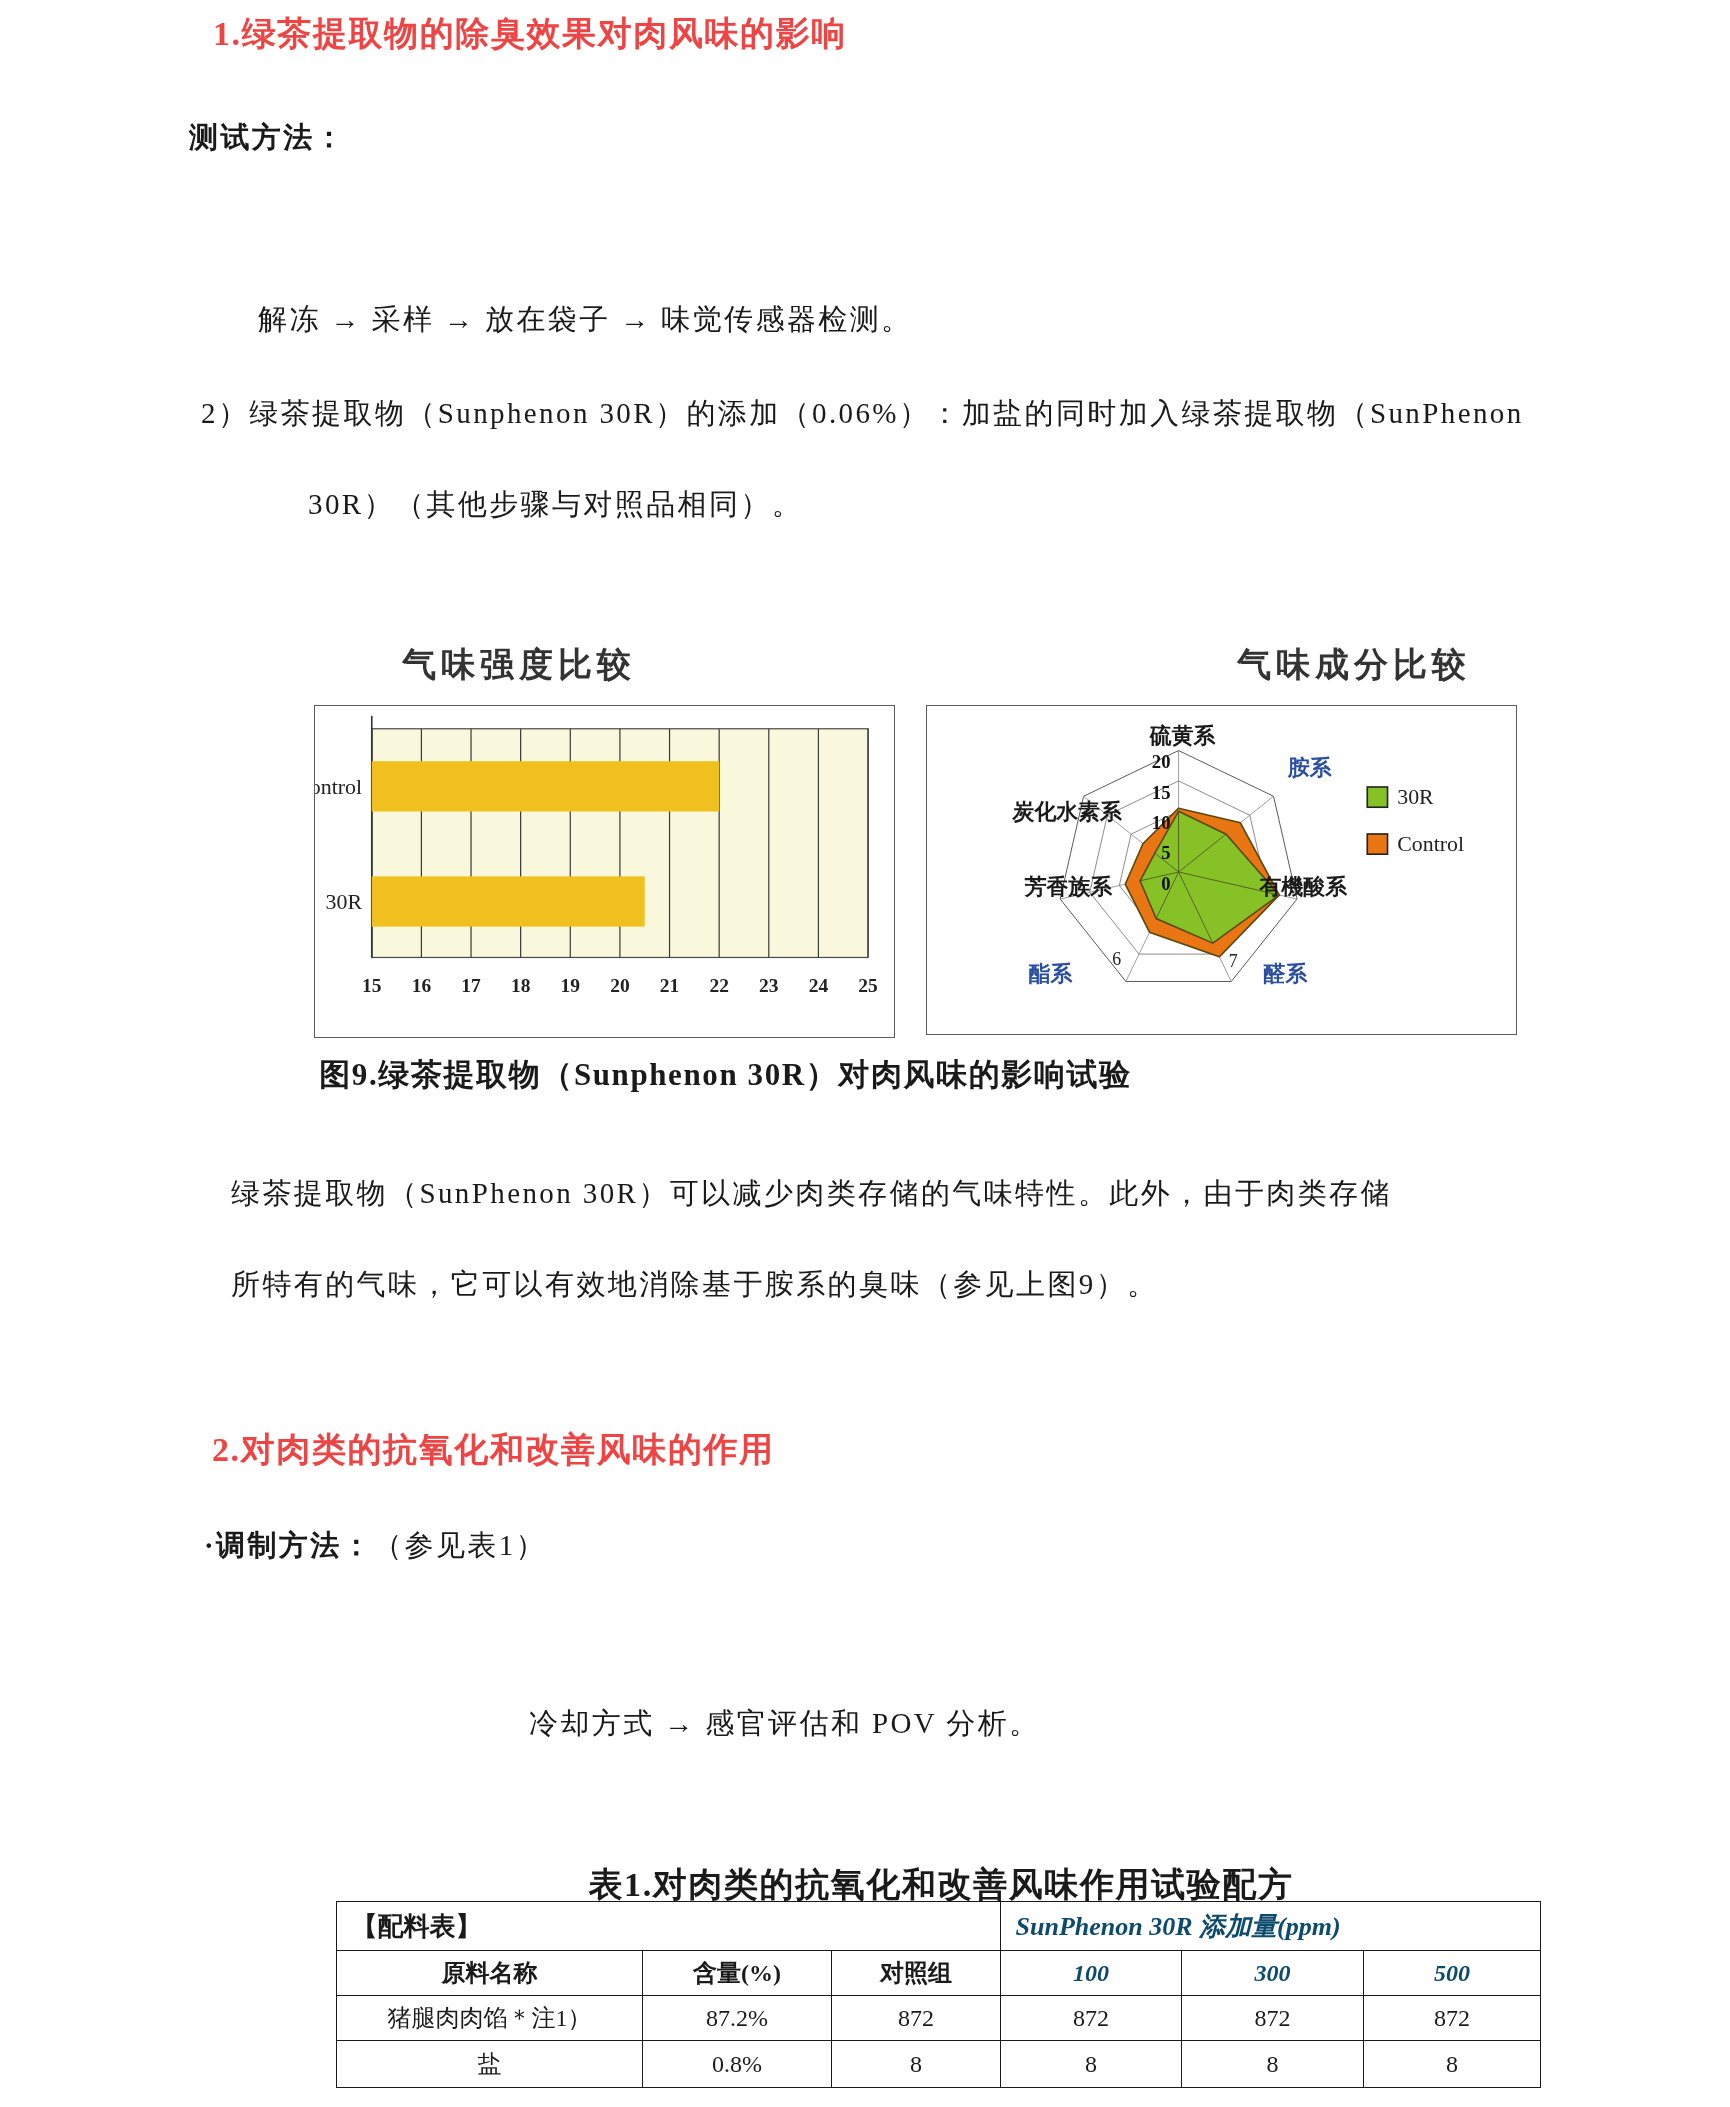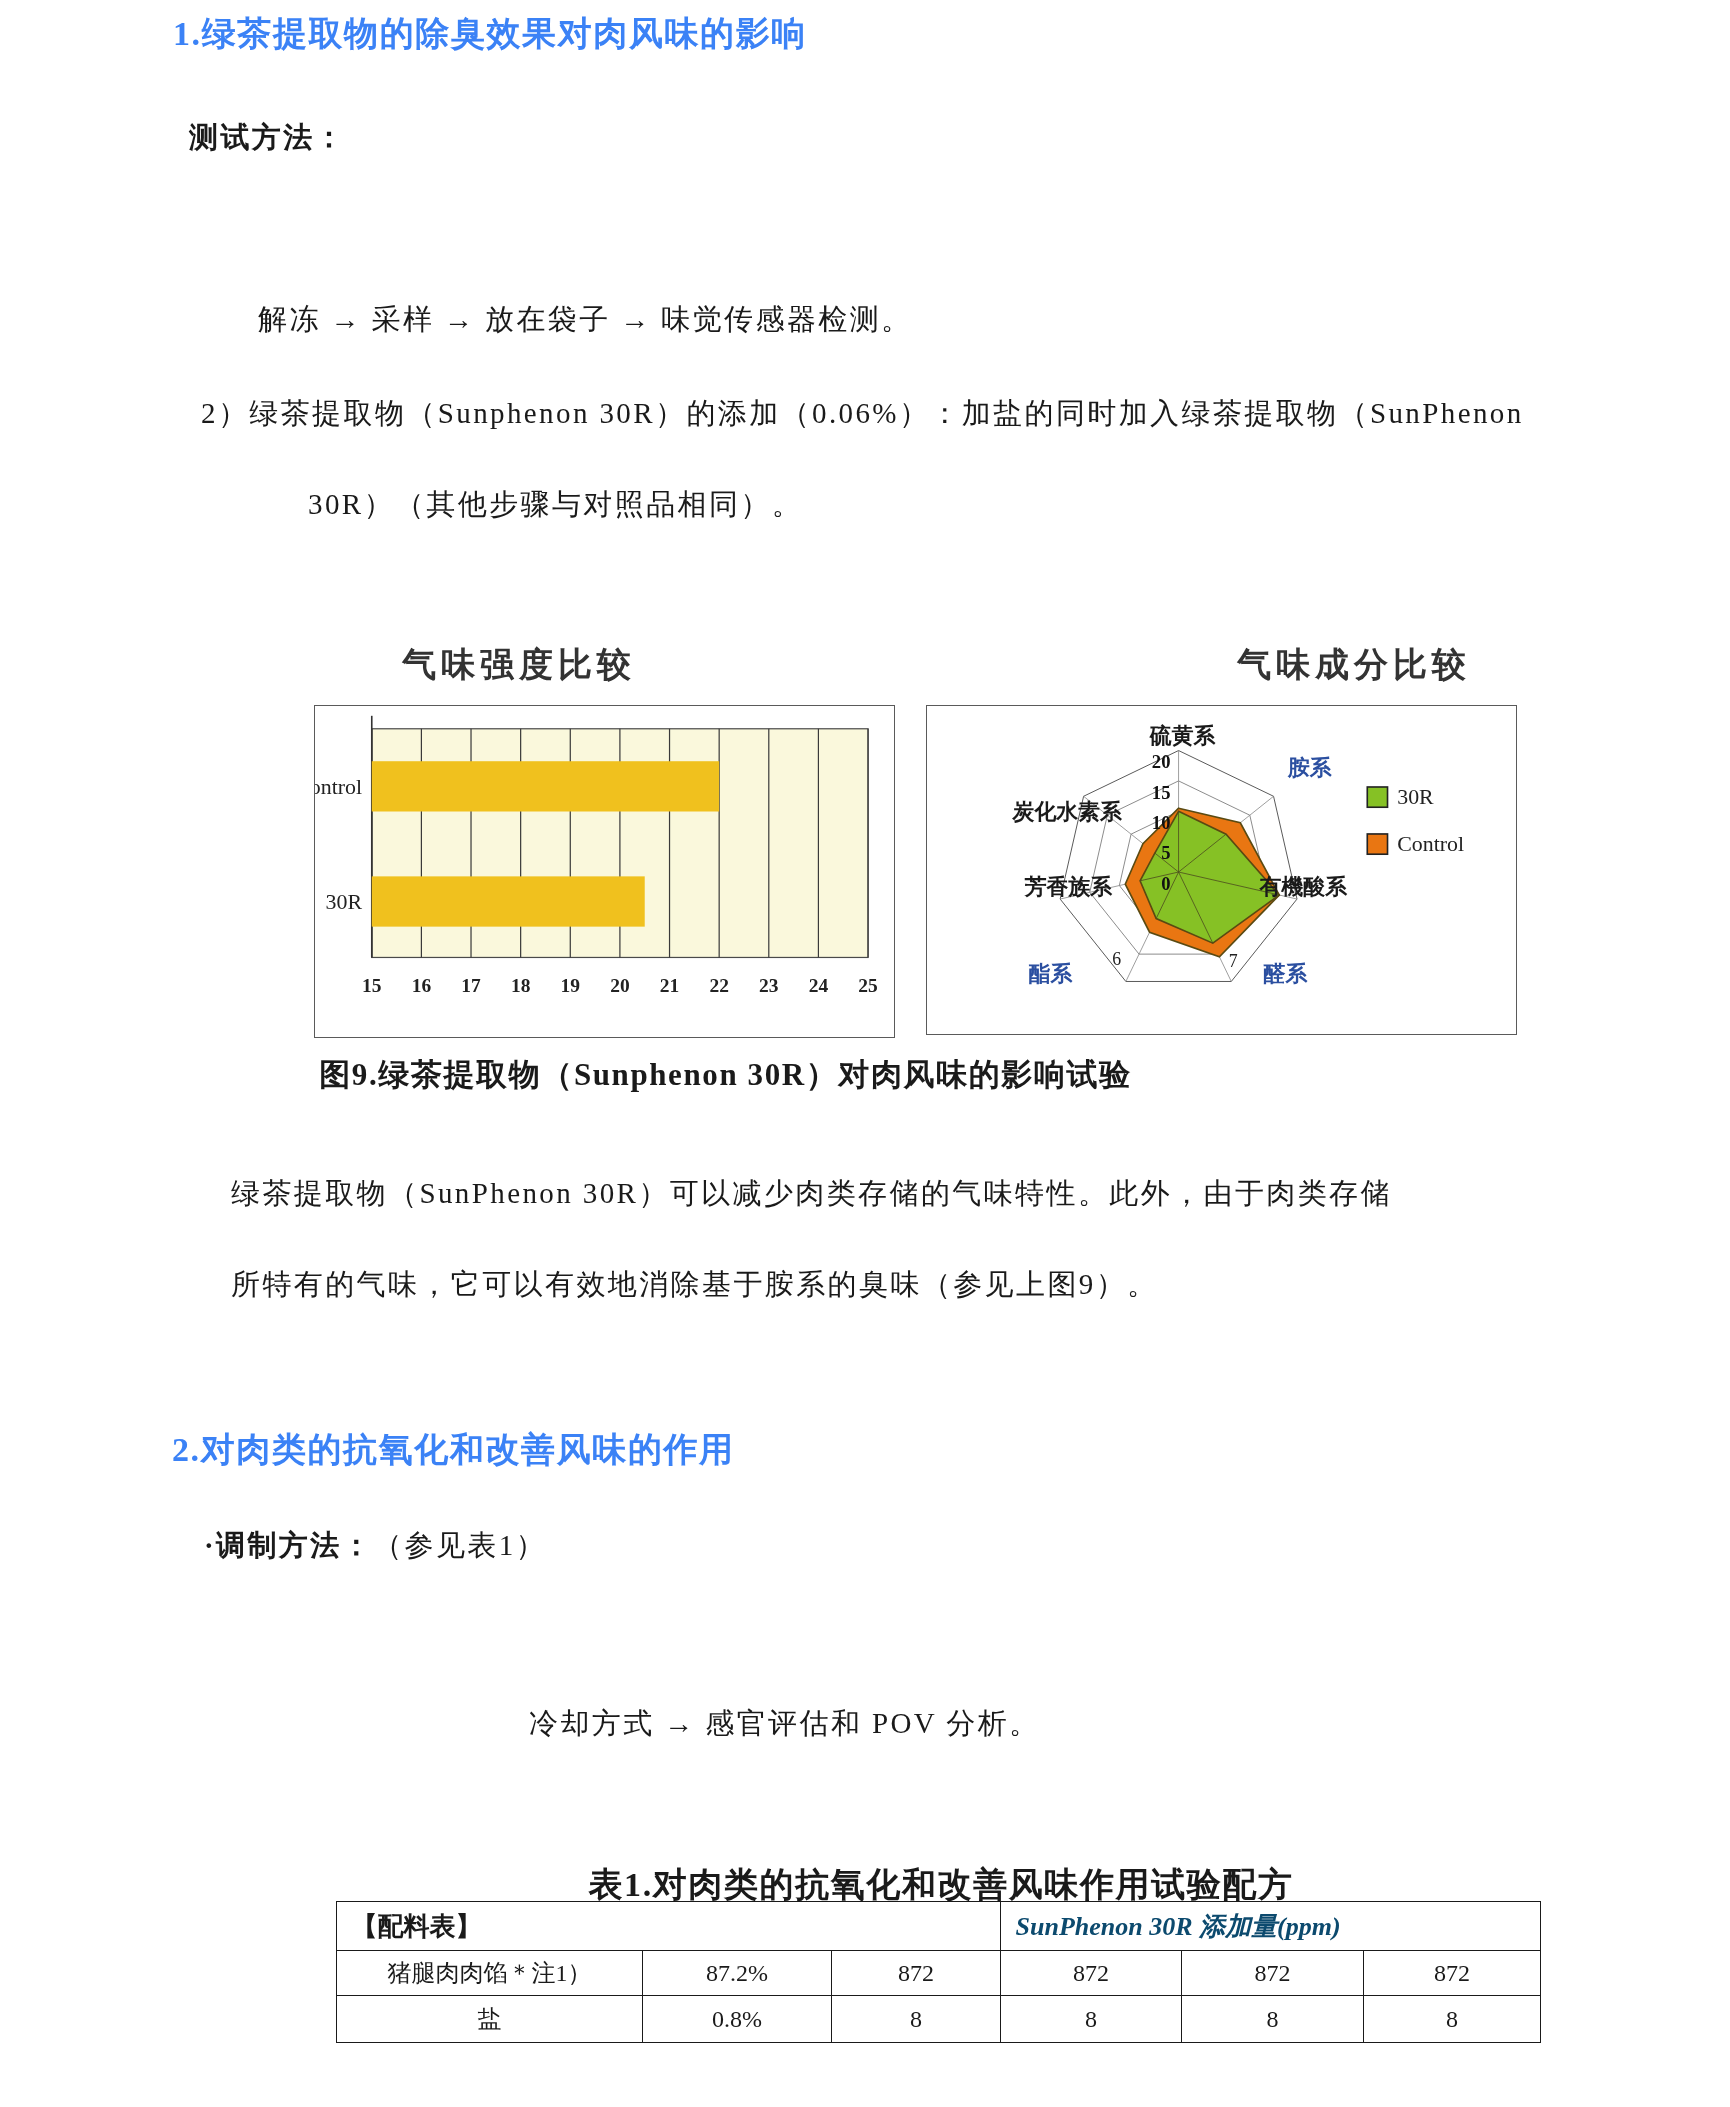--- a/index.html
+++ b/index.html
@@ -1,19 +1,19 @@
 <!DOCTYPE html>
 <html style="font-size:13px"><head>
 <meta charset="utf-8">
 <style>
   html,body{margin:0;padding:0;background:#ffffff;}
   #page{position:relative;width:1731px;height:2108px;background:#ffffff;overflow:hidden;
         font-family:"Liberation Serif","DejaVu Serif",serif;color:#1a1a1a;}
   .abs{position:absolute;}
-  .h-blue{font-size:34px;font-weight:700;color:#3b82f6;letter-spacing:1.6px;}
+  .h-blue{font-size:34px;font-weight:700;color:#ef4444;letter-spacing:1.6px;margin-left:40px;}
   .body-line{font-size:29px;letter-spacing:2.4px;white-space:nowrap;}
   .b{font-weight:700;}
   .chart-title{font-size:34px;font-weight:700;color:#333;letter-spacing:4.9px;text-align:center;}
   .chart-box{border:1.6px solid #5a5a5a;background:#fff;}
   .caption{font-size:31px;font-weight:700;letter-spacing:1.6px;text-align:center;}
   .tbl-title{font-size:34px;font-weight:700;letter-spacing:1.6px;text-align:center;}
   table.cfg{border-collapse:collapse;table-layout:fixed;width:1204px;padding-left:25px;}
   table.cfg td{border:1.6px solid #1a1a1a;text-align:center;font-size:24px;
                overflow:hidden;white-space:nowrap;padding:0;}
   table.cfg .grp{text-align:left;padding-left:14.6px;font-weight:700;font-size:26px;}
@@ -139,20 +139,28 @@
       <col style="width:181px">
         <col style="width:182px">
         <col style="width:177px">
     </colgroup>
     <tbody>
         <tr style="height:49px">
       <td colspan="3" class="grp">【配料表】</td>
       <td colspan="3" class="grp blue">SunPhenon 30R 添加量(ppm)</td>
     </tr>
     <tr style="height:45px">
+      <td class="hdr">原料名称</td>
+      <td class="hdr">含量(%)</td>
+      <td class="hdr">对照组</td>
+      <td class="hdr blue">100</td>
+      <td class="hdr blue">300</td>
+      <td class="hdr blue">500</td>
+    </tr>
+    <tr style="height:45px">
       <td>猪腿肉肉馅＊注1）</td>
       <td>87.2%</td>
       <td>872</td>
       <td>872</td>
       <td>872</td>
       <td>872</td>
     </tr>
     <tr style="height:47px">
       <td>盐</td>
       <td>0.8%</td>

